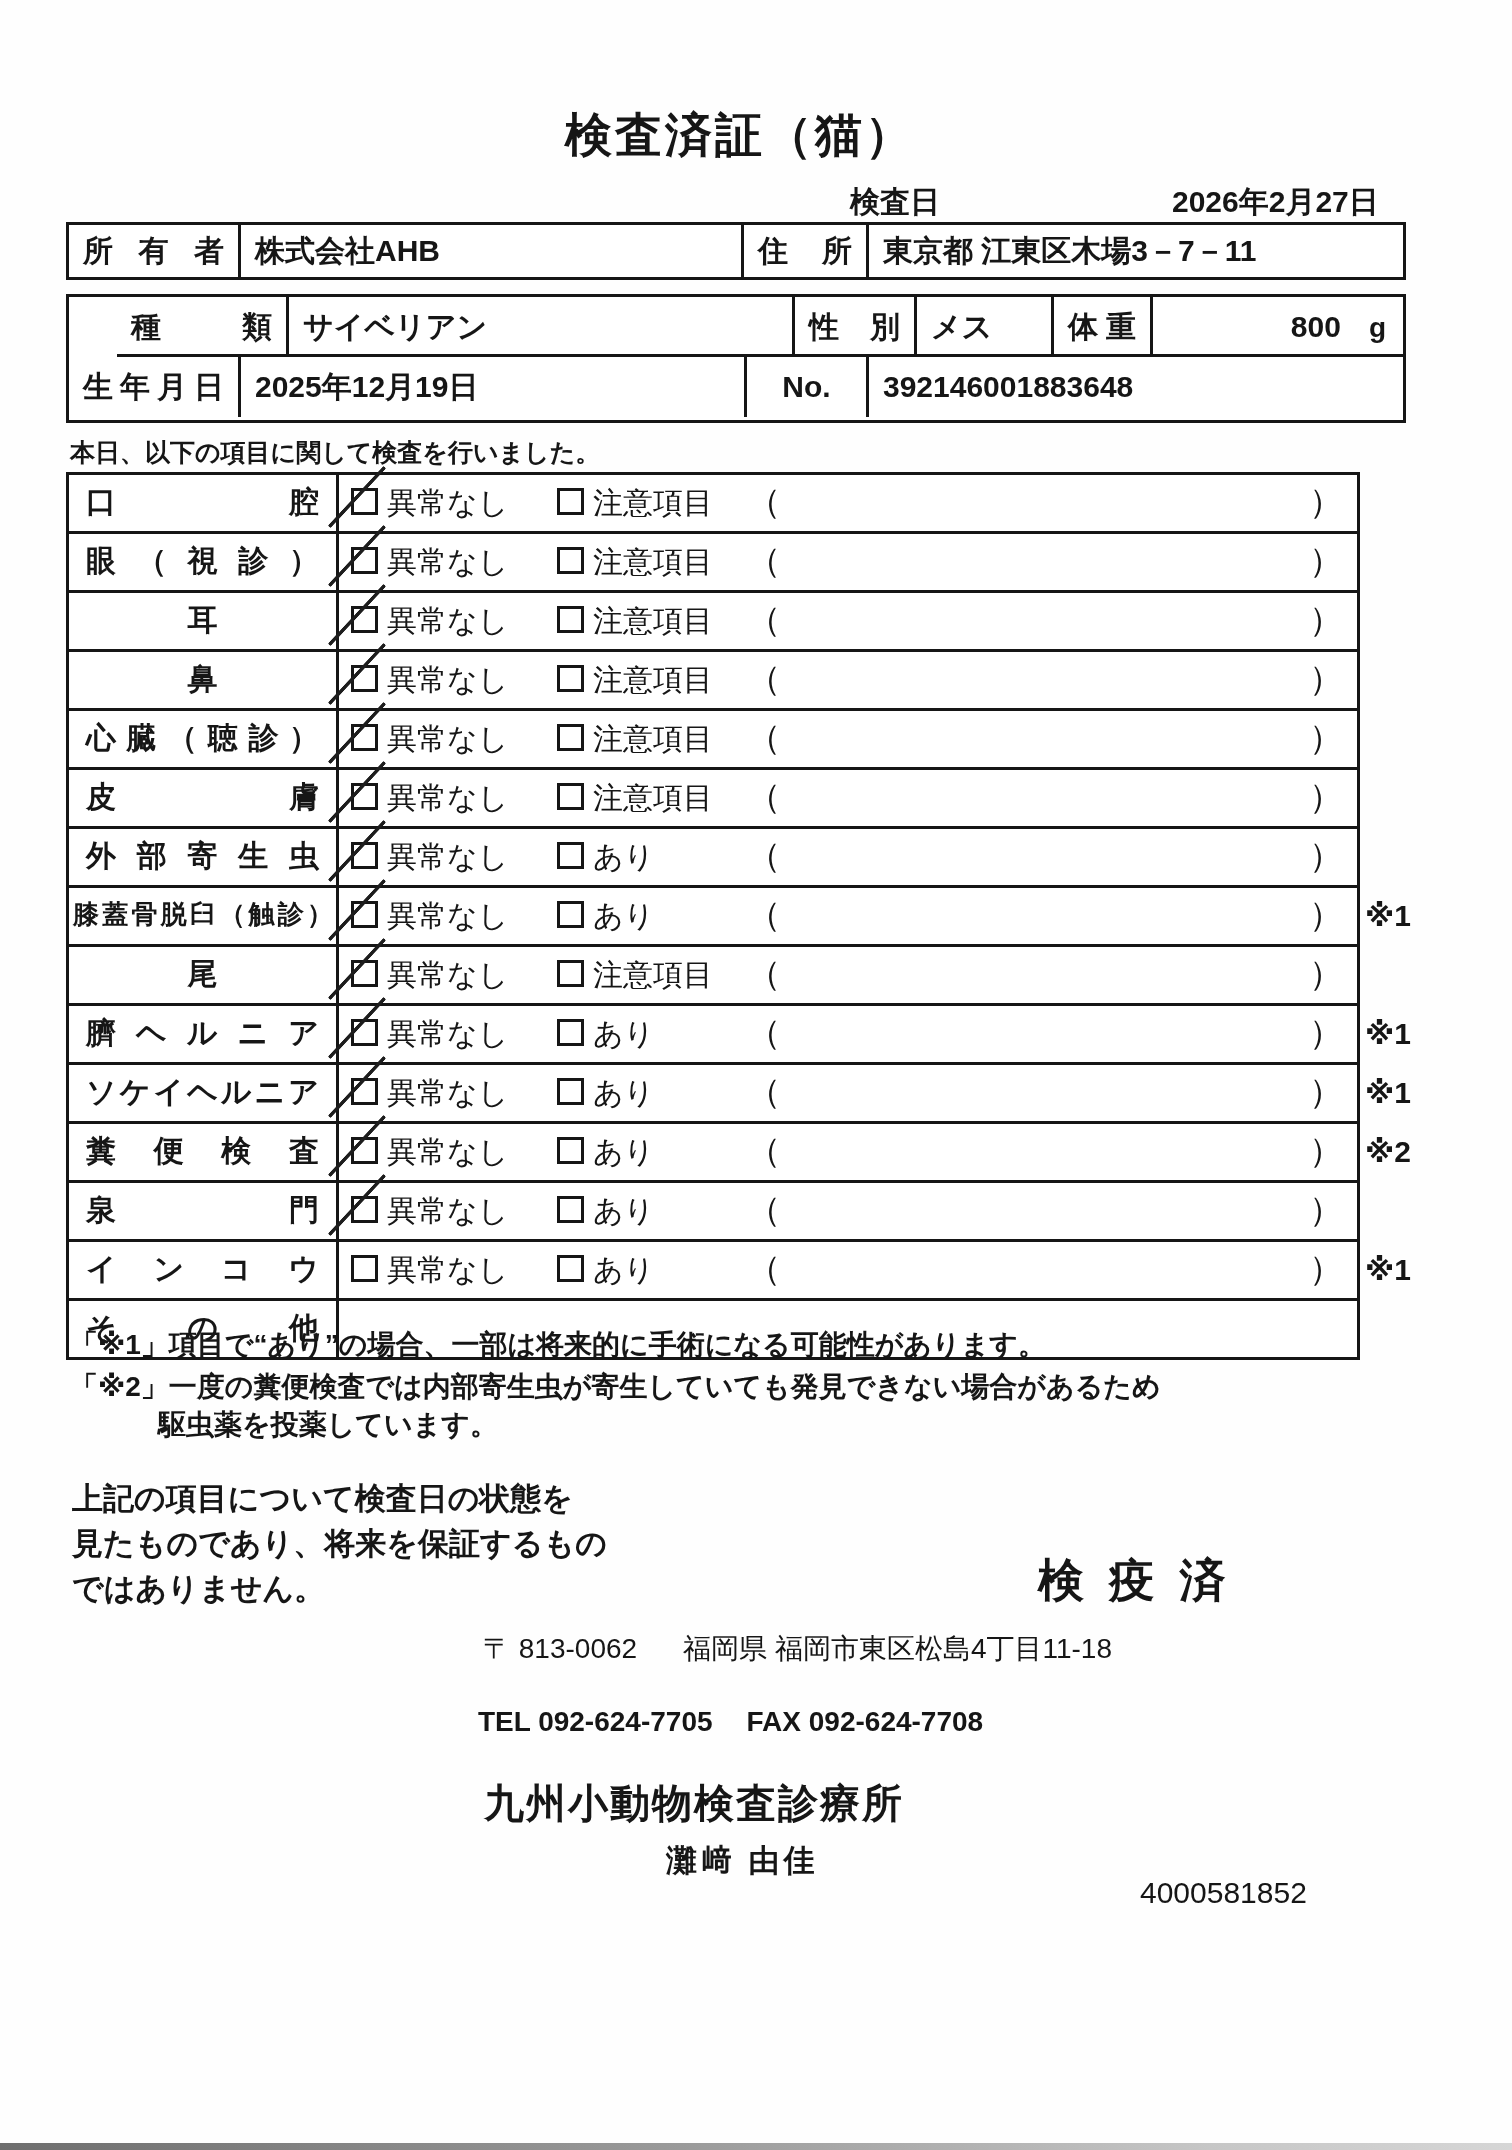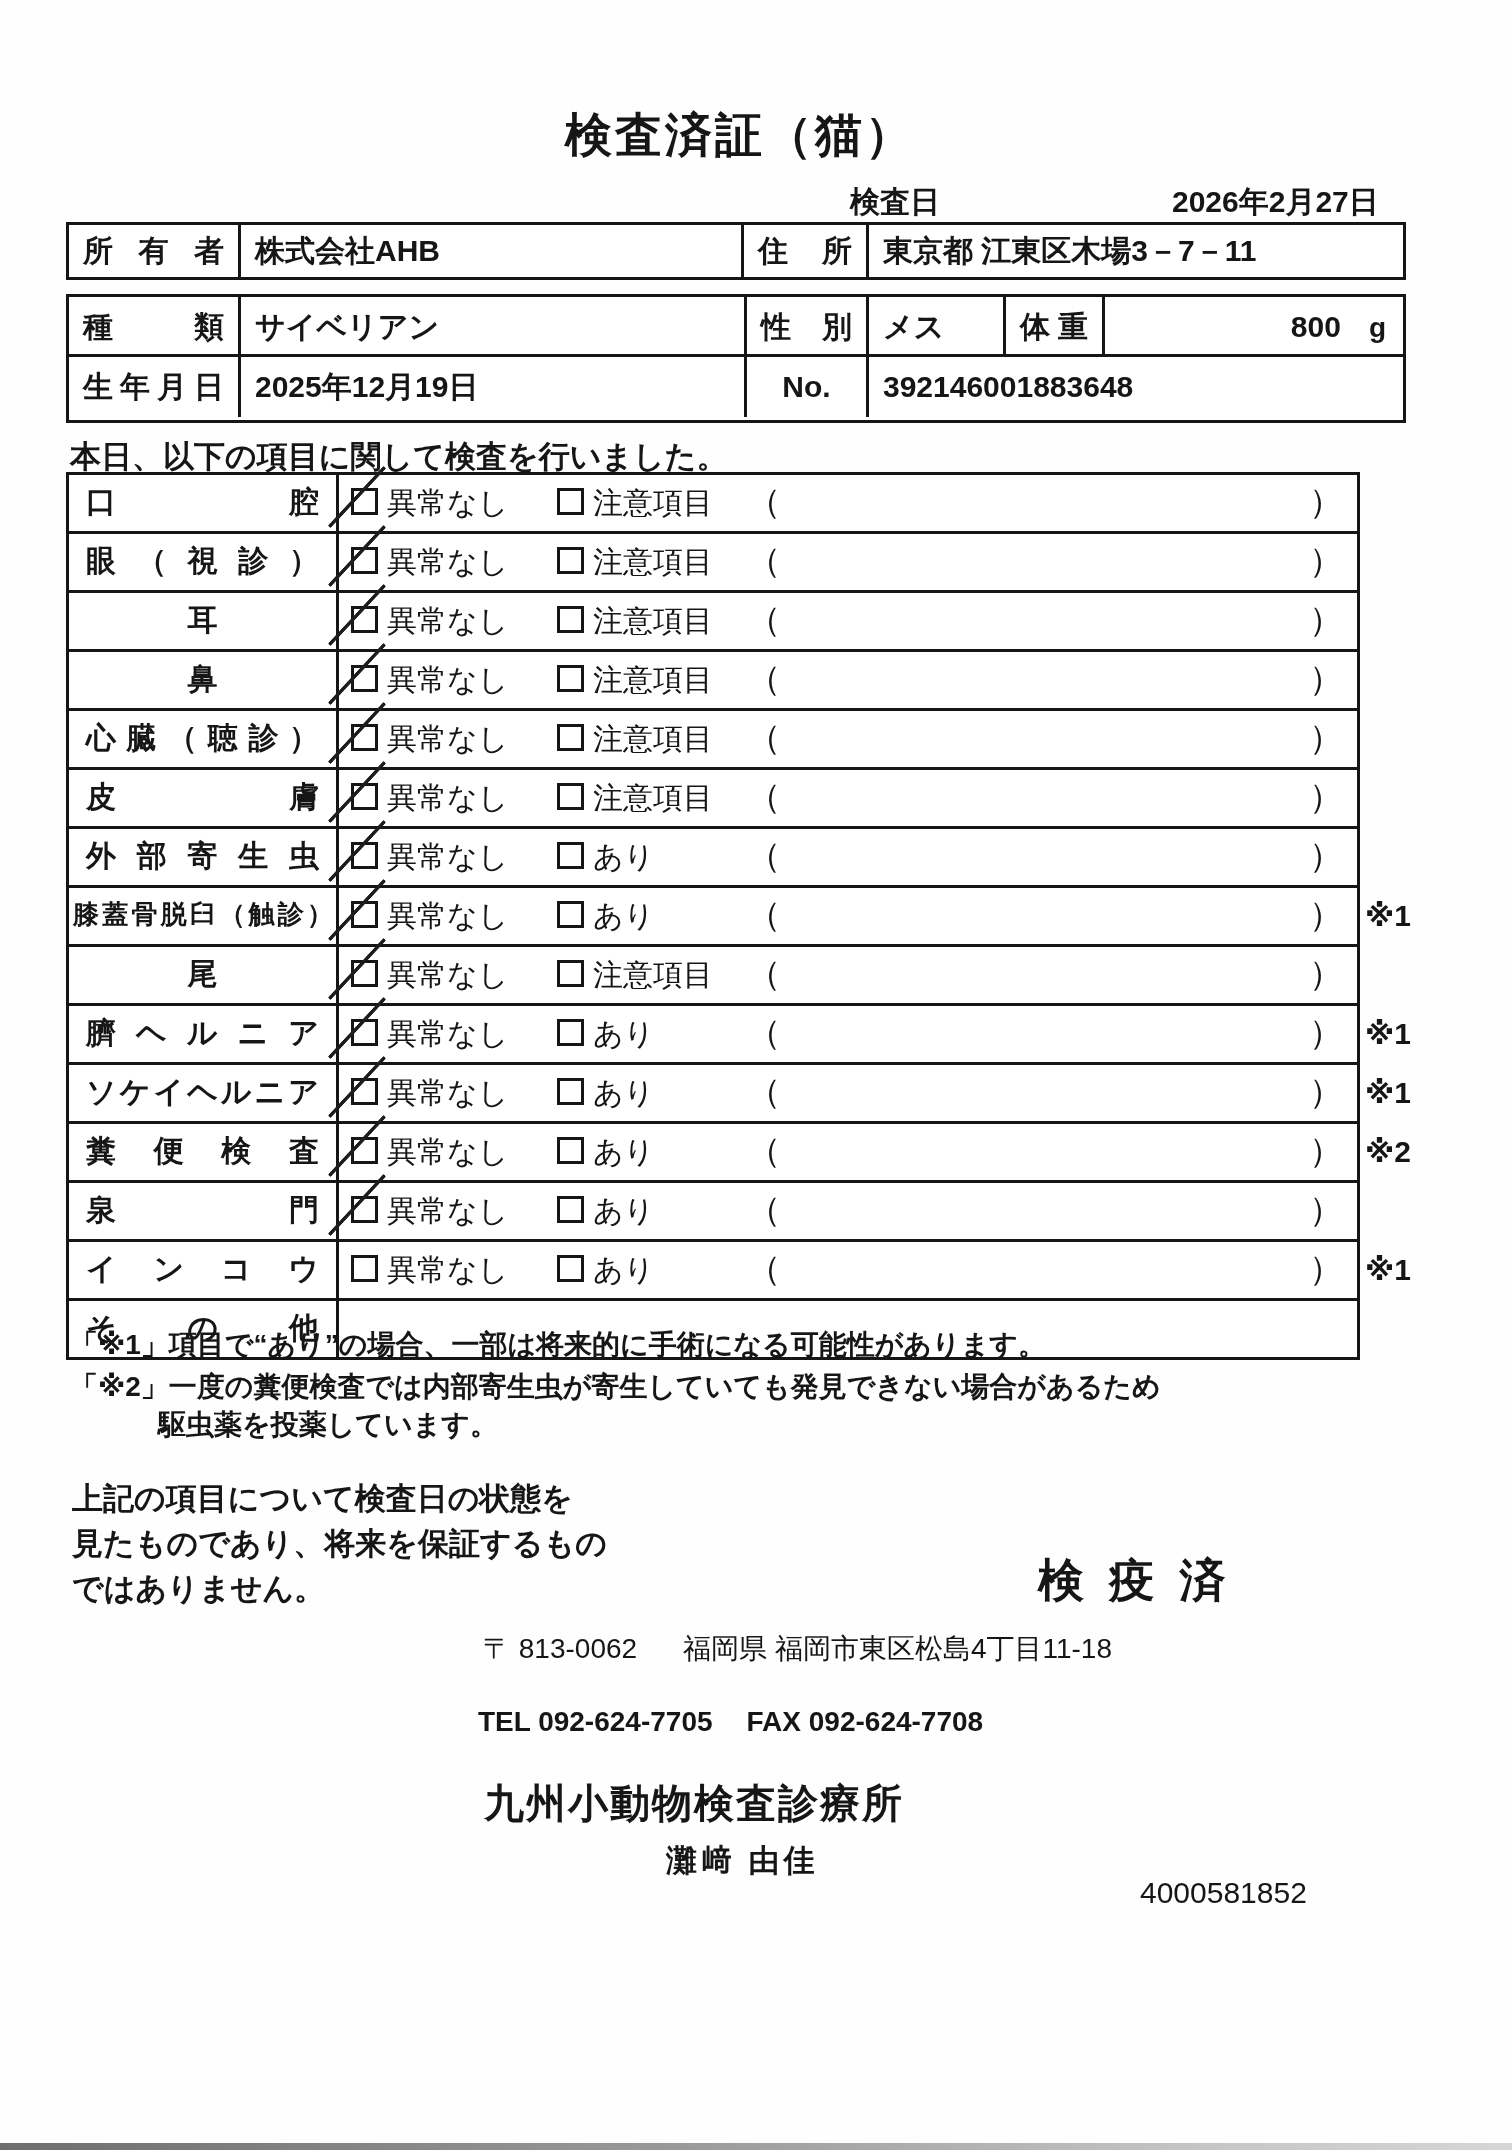--- a/index.html
+++ b/index.html
@@ -22,29 +22,29 @@
   .lab{text-align:justify;text-align-last:justify;padding:0 14px;}
   .val{padding-left:14px;text-align:left;}
   
   #ownerTbl{left:66px;top:222px;width:1340px;height:58px;}
   #ownerTbl .trow{height:52px;}
   #ownerTbl .cell{line-height:52px;}
   .w-lab1{width:172px;} .w-val1{width:503px;} .w-lab2{width:125px;} .w-val2{flex:1;}
   
   #animalTbl{left:66px;top:294px;width:1340px;height:129px;}
   #animalTbl .trow{height:60px;}
-  #animalTbl .trow:first-child{border-bottom:3px solid #161616;}
+  #animalTbl .trow:first-child{border-bottom:3px solid #161616;margin-left:48px;}
   #animalTbl .cell{line-height:60px;}
   .a-lab{width:172px;} .a-val1{width:506px;} .a-lab2{width:122px;} .a-val2{width:137px;}
   .a-lab3{width:99px;} .a-wv{flex:1;text-align:right;padding-right:17px;}
   .a-no{width:122px;text-align:center;text-align-last:center;}
   .a-num{flex:1;padding-left:14px;}
   .unit{display:inline-block;margin-left:28px;font-size:28px;}
   
-  .intro{position:absolute;left:70px;top:436px;font-size:31px;font-weight:600;}
+  .intro{position:absolute;left:70px;top:436px;font-size:25px;font-weight:600;}
   
   #inspTbl{left:66px;top:472px;width:1294px;}
   .irow{display:flex;height:56px;border-bottom:3px solid #161616;position:relative;}
   .irow:last-child{border-bottom:none;}
   .icell{width:270px;border-right:3px solid #161616;box-sizing:border-box;font-size:30px;
     line-height:53px;padding:0 17px;text-align:justify;text-align-last:justify;
     font-weight:600;overflow:hidden;white-space:nowrap;}
   .icell.center{text-align:center;text-align-last:center;}
   .icell.tight{font-size:26px;padding:0 4px;letter-spacing:-1px;}
   .icontent{position:relative;flex:1;overflow:visible;}

